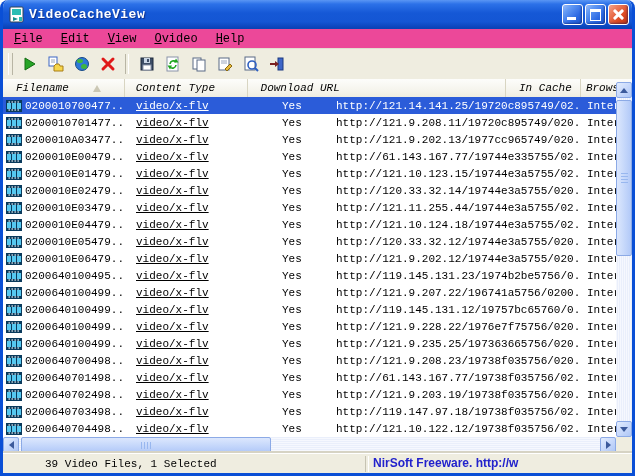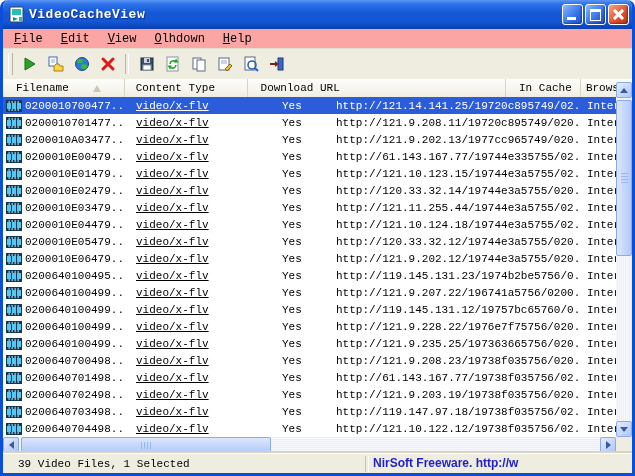--- a/index.html
+++ b/index.html
@@ -19,34 +19,34 @@
     box-shadow:inset -1px -1px 2px rgba(0,20,90,.45);}
   .wbtn.close{background:linear-gradient(135deg,#F4A78F 0%,#EE7E5E 25%,#DC4A22 65%,#B83414 100%);}
   .wbtn.min::after{content:"";position:absolute;left:4px;bottom:4px;width:9px;height:3px;background:#fff;}
   .wbtn.max::after{content:"";position:absolute;left:4px;top:4px;width:9px;height:8px;
     border:1px solid #fff;border-top:3px solid #fff;}
   .wbtn.close::before,.wbtn.close::after{content:"";position:absolute;left:3px;top:8px;width:13px;height:3px;
     background:#fff;border-radius:1px;}
   .wbtn.close::before{transform:rotate(45deg);}
   .wbtn.close::after{transform:rotate(-45deg);}
   
-  .menubar{height:19px;display:flex;align-items:center;background:#fca5a5;padding-left:2px;
+  .menubar{height:19px;display:flex;align-items:center;background:#ec4899;padding-left:2px;
     border-bottom:1px solid #E2DFD0;}
   .menu-item{font-size:12px;color:#000;padding:1px 9px;cursor:default;}
   .menu-item .hot{text-decoration:underline;}
   
   .toolbar{height:30px;display:flex;align-items:center;background:#EFEDE0;padding-left:4px;}
   .tb-grip{width:3px;height:22px;border-left:1px solid #fff;border-right:1px solid #B8B5A4;margin:0 5px 0 1px;}
   .tb-btn{width:23px;height:23px;display:flex;align-items:center;justify-content:center;margin-right:3px;}
   .tb-sep{width:2px;height:20px;border-left:1px solid #B8B5A4;border-right:1px solid #fff;margin:0 6px 0 3px;}
   
   .client{position:relative;height:374px;background:#fff;}
   .hdr{position:absolute;left:0;top:0;right:0;height:18px;display:flex;
     background:linear-gradient(180deg,#FDFDFB 0%,#F4F3EB 70%,#EFEDE0 100%);
-    border-bottom:1px solid #ACA899;font-size:11px;}
+    border-bottom:1px solid #ACA899;font-size:11px;font-style:italic;}
   .hdr-cell{box-sizing:border-box;border-right:1px solid #D8D5C2;height:100%;
     display:flex;align-items:center;white-space:nowrap;overflow:hidden;position:relative;}
   .sort-arrow{width:0;height:0;border-left:4px solid transparent;border-right:4px solid transparent;
     border-bottom:7px solid #CBC7B4;margin-left:24px;}
   .rows{position:absolute;left:0;top:18px;width:613px;height:340px;overflow:hidden;background:#fff;}
   .row{height:17px;display:flex;align-items:center;font-size:11px;color:#000;white-space:nowrap;}
   .row.sel{background:#2B5CD9;color:#fff;}
   .cell{box-sizing:border-box;overflow:hidden;white-space:nowrap;flex:0 0 auto;}
   .c-fn{width:122px;display:flex;align-items:center;padding-left:3px;}
   .fn-text{margin-left:3px;}
@@ -78,21 +78,21 @@
     background:repeating-linear-gradient(0deg,#98B7EF 0 1px,transparent 1px 3px);}
   .h-thumb{position:absolute;left:18px;top:0;width:250px;height:16px;box-sizing:border-box;
     border:1px solid #8CAAE6;border-radius:2px;
     background:linear-gradient(180deg,#DCE7FD 0%,#C9DAFB 45%,#B2C9F8 100%);}
   .h-thumb::after{content:"";position:absolute;top:4px;left:50%;margin-left:-5px;width:10px;height:7px;
     background:repeating-linear-gradient(90deg,#98B7EF 0 1px,transparent 1px 3px);}
   .sb-corner{position:absolute;right:0;bottom:0;width:16px;height:16px;background:#EFEDE0;}
   
   .statusbar{position:relative;height:20px;background:#EFEDE0;border-top:1px solid #fff;
     box-shadow:0 -2px 0 #D6D3C4;font-size:11px;display:flex;align-items:center;}
-  .status-left{padding-left:15px;color:#000;}
+  .status-left{padding-left:6px;color:#000;margin-left:36px;}
   .status-div{position:absolute;left:362px;top:2px;bottom:2px;width:2px;
     border-left:1px solid #C6C3B2;border-right:1px solid #fff;}
   .freeware{position:absolute;left:370px;top:2px;font-family:"Liberation Sans",sans-serif;
     font-weight:bold;font-size:12px;color:#2222CC;white-space:nowrap;}
   .badge{position:absolute;right:0;top:0;height:20px;box-sizing:border-box;border:1px solid #000;
     background:#FFF34D;display:flex;align-items:center;padding:0 6px;z-index:5;
     font-family:"Liberation Sans",sans-serif;font-weight:bold;font-size:12px;color:#000;white-space:nowrap;}
 </style>
 </head>
 <body>
@@ -113,21 +113,21 @@
       <span class="wbtn min"></span>
       <span class="wbtn max"></span>
       <span class="wbtn close"></span>
     </span>
   </div>
 
   <div class="menubar">
       <div class="menu-item"><span class="hot">F</span><span>ile</span></div>
       <div class="menu-item"><span class="hot">E</span><span>dit</span></div>
       <div class="menu-item"><span class="hot">V</span><span>iew</span></div>
-      <div class="menu-item"><span class="hot">O</span><span>lhdown</span></div>
+      <div class="menu-item"><span class="hot">O</span><span>video</span></div>
       <div class="menu-item"><span class="hot">H</span><span>elp</span></div>
     </div>
 
   <div class="toolbar">
     <span class="tb-grip"></span>
     <span class="tb-btn">
       <svg width="16" height="16">
           <polygon points="3,2 13,8 3,14" fill="#27A427" stroke="#156E15"></polygon>
         </svg>
     </span>

